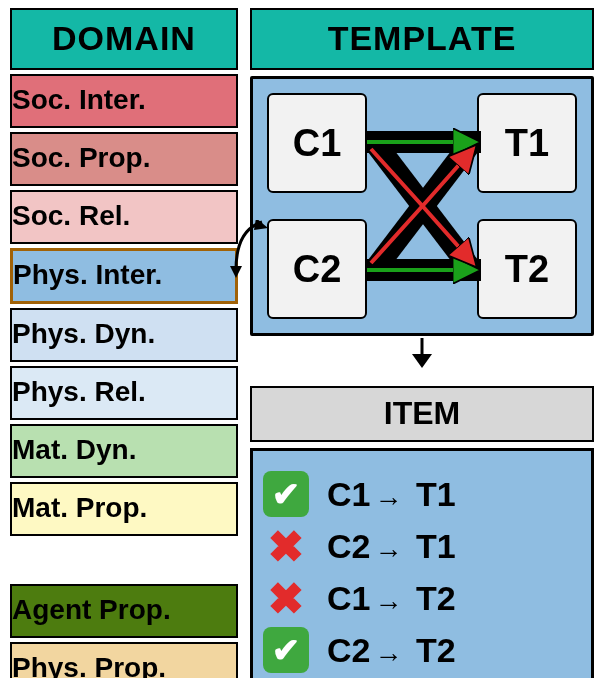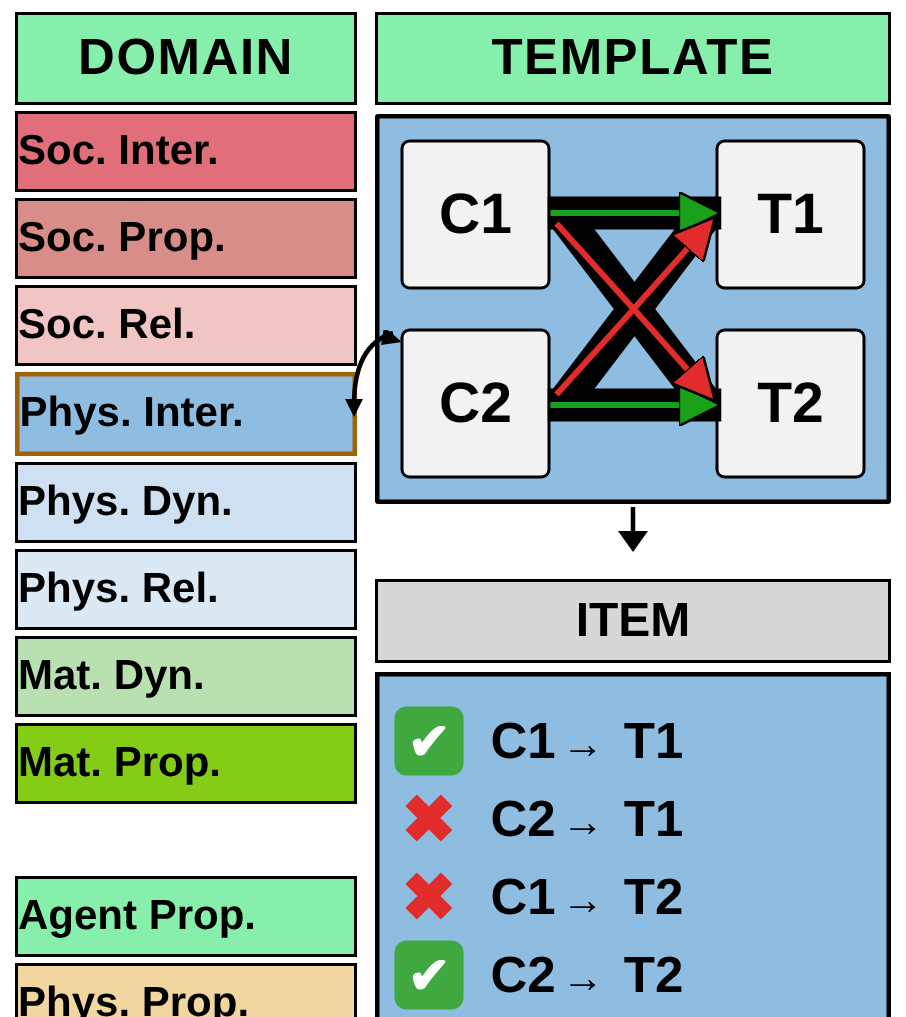--- a/index.html
+++ b/index.html
@@ -1,20 +1,20 @@
 <!DOCTYPE html>
 <html><head>
 <meta charset="utf-8">
 <style>
   html,body{margin:0;padding:0;background:#fff;}
   body{width:604px;height:678px;font-family:Arial,Helvetica,sans-serif;position:relative;}
   .col{position:absolute;}
   .left{left:10px;top:8px;width:228px;}
   .right{left:250px;top:8px;width:344px;}
-  .header{height:58px;line-height:56px;text-align:center;font-weight:900;font-size:34px;background:#86efac;border:2px solid #000;letter-spacing:1px;}
+  .header{height:58px;line-height:56px;text-align:center;font-weight:900;font-size:34px;background:#14b8a6;border:2px solid #000;letter-spacing:1px;}
   .item{height:50px;line-height:48px;padding-left:0;font-weight:900;font-size:28px;border:2px solid #000;margin-top:4px;white-space:nowrap;}
   .item.active{border:3px solid #a16207;}
   .panel{border:3px solid #000;margin-top:6px;padding:8px;background:#8fbde1;border-radius:2px;}
   .tpl-grid{position:relative;height:238px;}
   .node{position:absolute;width:96px;height:96px;background:#f2f2f2;border:2px solid #000;border-radius:6px;
         display:flex;align-items:center;justify-content:center;font-weight:900;font-size:38px;}
   .n-c1{left:6px;top:6px;}
   .n-c2{left:6px;bottom:6px;}
   .n-t1{right:6px;top:6px;}
   .n-t2{right:6px;bottom:6px;}
@@ -36,22 +36,22 @@
 <div class="col left">
   <div class="header">DOMAIN</div>
   <div id="domain-list">
       <div class="item" style="background: rgb(224, 111, 121);">Soc. Inter.</div>
       <div class="item" style="background: rgb(217, 141, 137);">Soc. Prop.</div>
       <div class="item" style="background: rgb(242, 197, 197);">Soc. Rel.</div>
       <div class="item active" style="background: rgb(143, 189, 225);">Phys. Inter.</div>
       <div class="item" style="background: rgb(207, 224, 242);">Phys. Dyn.</div>
       <div class="item" style="background: rgb(219, 233, 245);">Phys. Rel.</div>
       <div class="item" style="background: rgb(184, 224, 176);">Mat. Dyn.</div>
-      <div class="item" style="background: #84cc16;">Mat. Prop.</div>
-      <div class="item" style="background: #86efac; margin-top: 48px;">Agent Prop.</div>
+      <div class="item" style="background: #fef9c3;">Mat. Prop.</div>
+      <div class="item" style="background: #4d7c0f; margin-top: 48px;">Agent Prop.</div>
       <div class="item" style="background: rgb(242, 214, 160);">Phys. Prop.</div>
       <div class="item" style="background: rgb(214, 212, 238);">Spat. Rel.</div>
     </div>
 </div>
 
 <div class="col right">
   <div class="header">TEMPLATE</div>
 
   <div class="panel">
     <div class="tpl-grid">

